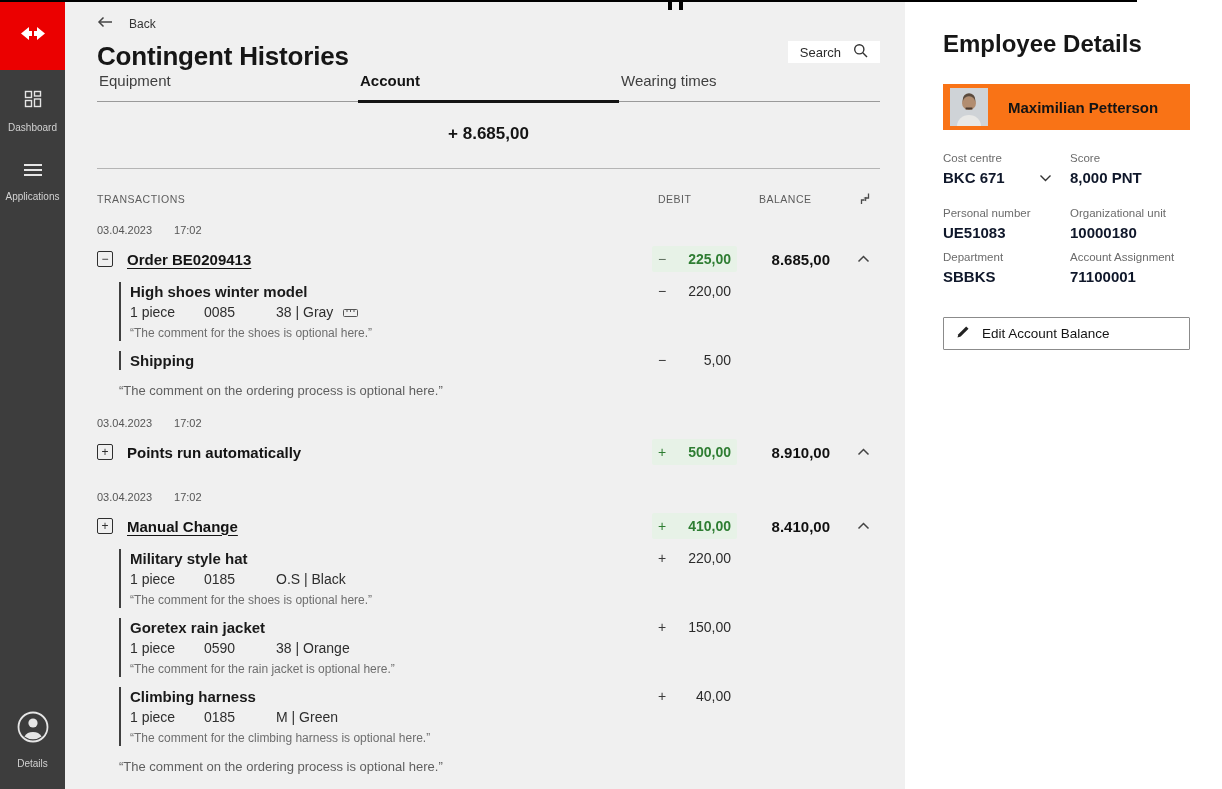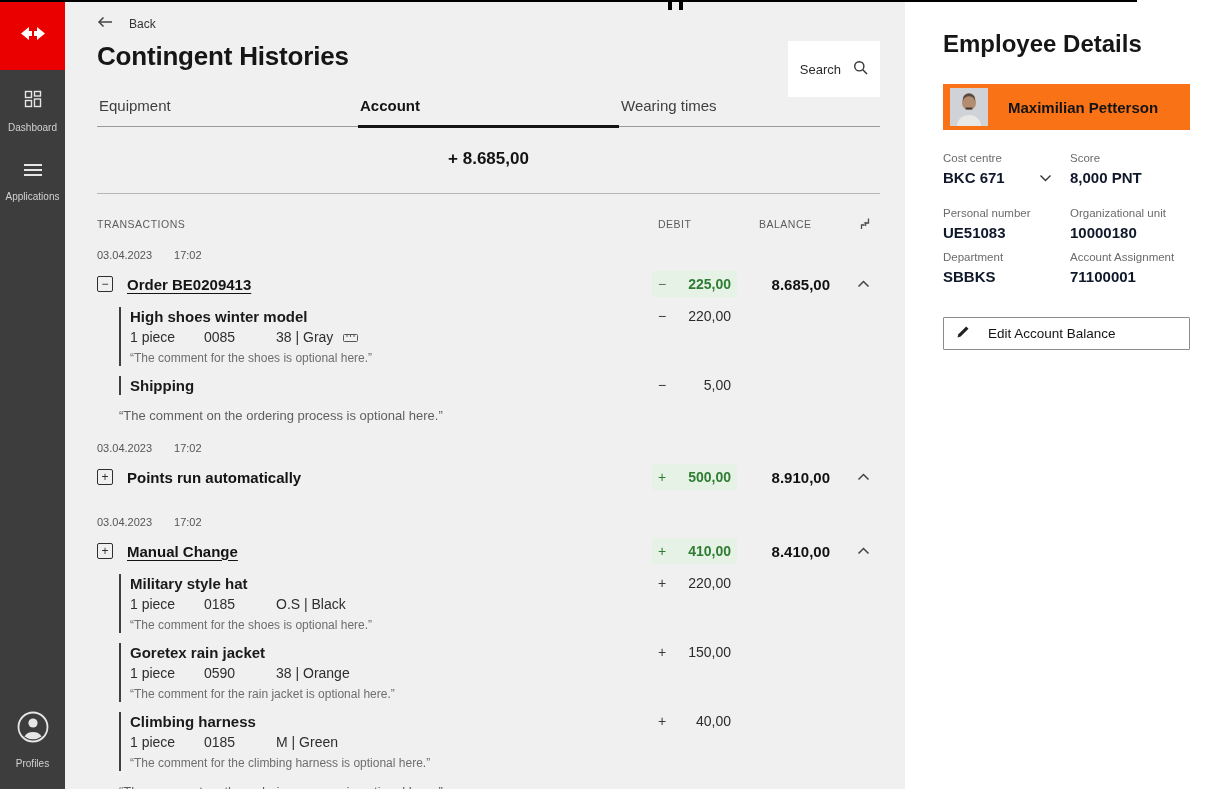--- a/index.html
+++ b/index.html
@@ -23,21 +23,21 @@
   .nav-bottom { position:absolute; bottom:20px; left:0; width:65px; }
 
   
   .main { position:absolute; left:65px; top:0; width:840px; height:789px;
           background:#f0f0f0; padding:16px 25px 0 32px; overflow:hidden; }
 
   .back-row { display:flex; align-items:center; gap:16px; font-size:12px; color:#333; width:90px; cursor:pointer; }
   .title-row { display:flex; justify-content:space-between; align-items:flex-start; margin-top:10px; }
   .page-title { font-size:26px; font-weight:bold; margin:0; color:#161616; letter-spacing:-0.2px; }
   .search-btn { background:#fff; border:none; display:flex; align-items:center; gap:12px;
-                padding:19px 12px; font-size:13px; color:#2b2b2b; cursor:pointer;
+                padding:2px 12px; font-size:13px; color:#2b2b2b; cursor:pointer;
                 font-family:"Liberation Sans",sans-serif; }
 
   .tabs { display:flex; border-bottom:1px solid #9a9a9a; }
   .tab { flex:1; font-size:15px; color:#3f3f3f; padding:0 0 12px 2px; cursor:pointer; position:relative; }
   .tab.active { font-weight:bold; color:#141414; }
   .tab.active::after { content:""; position:absolute; left:0; right:0; bottom:-2px; height:3px; background:#141414; }
 
   .balance-strip { border-bottom:1px solid #b5b5b5; text-align:center;
                    padding:22px 0 24px; font-size:17px; font-weight:bold; color:#141414; }
 
@@ -88,21 +88,21 @@
   .avatar { width:38px; height:38px; overflow:hidden; background:#cdd2d6; flex:0 0 auto; }
   .person-name { font-size:15px; font-weight:bold; color:#141414; }
   .fields { display:grid; grid-template-columns:127px 1fr; }
   .field { margin-top:22px; }
   .field.row2 { margin-top:21px; }
   .field.row3 { margin-top:10px; }
   .flabel { font-size:11.5px; color:#6b6b6b; }
   .fvalue { font-size:15px; font-weight:bold; color:#0f172a; margin-top:5px; display:flex; align-items:center; }
   .fvalue .dd { margin-left:auto; margin-right:18px; cursor:pointer; display:flex; align-items:center; }
   .edit-btn { margin-top:32px; width:100%; border:1px solid #8b8b8b; background:#fff;
-              display:flex; align-items:center; gap:18px; padding:7px 12px;
+              display:flex; align-items:center; gap:12px; padding:7px 12px;
               font-size:13.5px; color:#141414; cursor:pointer; border-radius:1px;
               font-family:"Liberation Sans",sans-serif; }
 </style>
 </head>
 <body>
 
 <div class="topline"></div>
 <div class="topnotch"></div>
 
 <div class="sidebar">
@@ -139,21 +139,21 @@
   </div>
   <div class="nav-bottom">
     <div class="nav-item">
       <span>
         <svg width="34" height="34" viewBox="0 0 34 34">
           <circle cx="17" cy="17" r="14.5" fill="none" stroke="#e6e6e6" stroke-width="1.8"></circle>
           <circle cx="17" cy="13" r="4.6" fill="#e6e6e6"></circle>
           <path d="M8.5 26.5 a9.5 8 0 0 1 17 0 a14.5 14.5 0 0 1 -17 0 Z" fill="#e6e6e6"></path>
         </svg>
       </span>
-      <span>Profiles</span>
+      <span>Details</span>
     </div>
   </div>
 </div>
 
 <div class="main">
 
   <div class="back-row">
     <span>
       <svg width="16" height="12" viewBox="0 0 16 12" fill="none" stroke="#444" stroke-width="1.5">
         <path d="M15 6 H2"></path>

